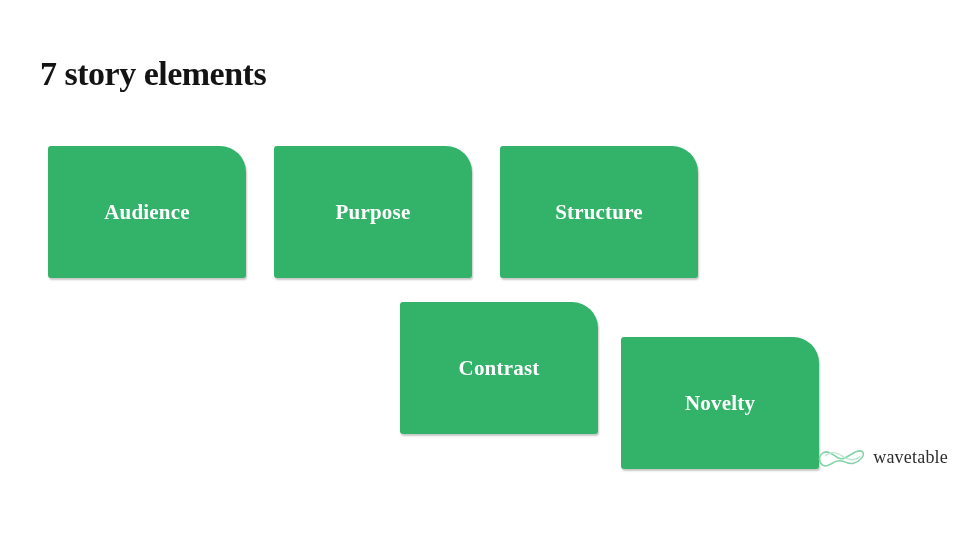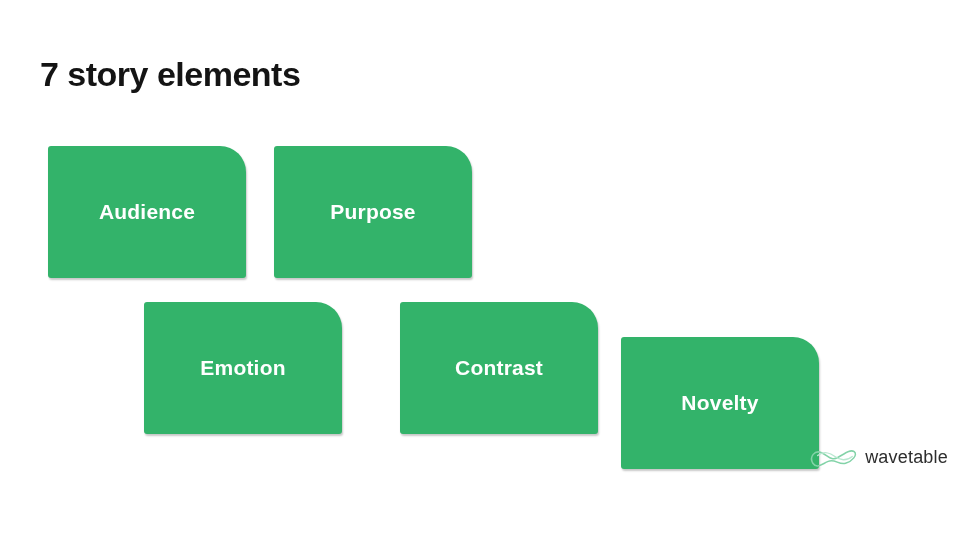--- a/index.html
+++ b/index.html
@@ -9,20 +9,21 @@
     --title-text:#141414;
     --wordmark-text:#2d2d2d;
   }
   *{margin:0;padding:0;box-sizing:border-box;}
   html,body{width:960px;height:540px;overflow:hidden;}
   body{font-family:"Liberation Sans",sans-serif;background:var(--bg);}
   .slide{
     position:relative;
     width:960px;height:480px;
     background:var(--bg);
+    font-family:Liberation Serif, serif;
   }
   .title{
     position:absolute;
     left:40px;top:57px;
     font-size:34px;
     font-weight:700;
     letter-spacing:-0.5px;
     color:var(--title-text);
     line-height:1;
   }
@@ -68,24 +69,24 @@
 <div class="slide">
 
   <h1 class="title">7 story elements</h1>
 
   <div class="card row1 c1-2">
     <span class="card-label">Purpose</span>
   </div>
   <div class="card row1 c1-1">
     <span class="card-label">Audience</span>
   </div>
+  <div class="card row1 c1-3">
+    <span class="card-label">Structure</span>
+  </div>
 
-  <div class="card row2 c2-1">
-    <span class="card-label">Emotion</span>
-  </div>
   <div class="card row2 c2-2">
     <span class="card-label">Contrast</span>
   </div>
   <div class="card row2 c2-3">
     <span class="card-label">Novelty</span>
   </div>
 
   <div class="logo">
     <svg width="50" height="29" viewBox="0 0 52 30">
       <path d="M4 21 C0 14 6 7 13 10 C20 13 23 19 30 15 C37 11 43 6 47 9 C51 12 45 19 38 21 C31 23 27 16 20 19 C13 22 8 27 4 21 Z" fill="none" stroke="#83d3a8" stroke-width="1.6" stroke-linejoin="round"></path>

